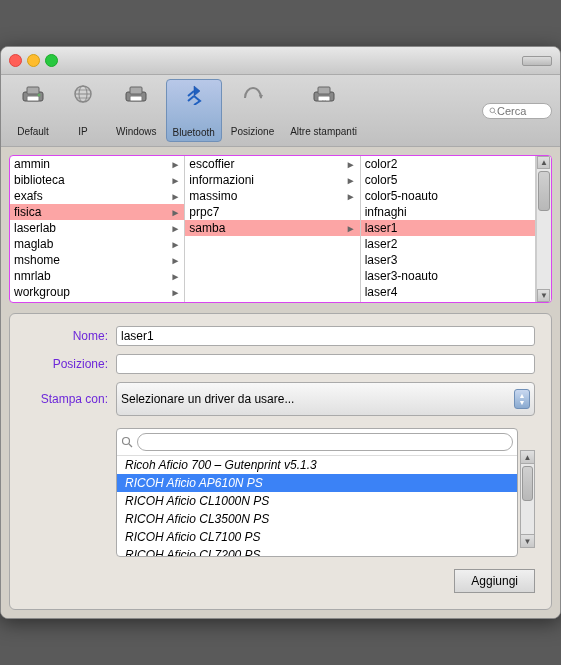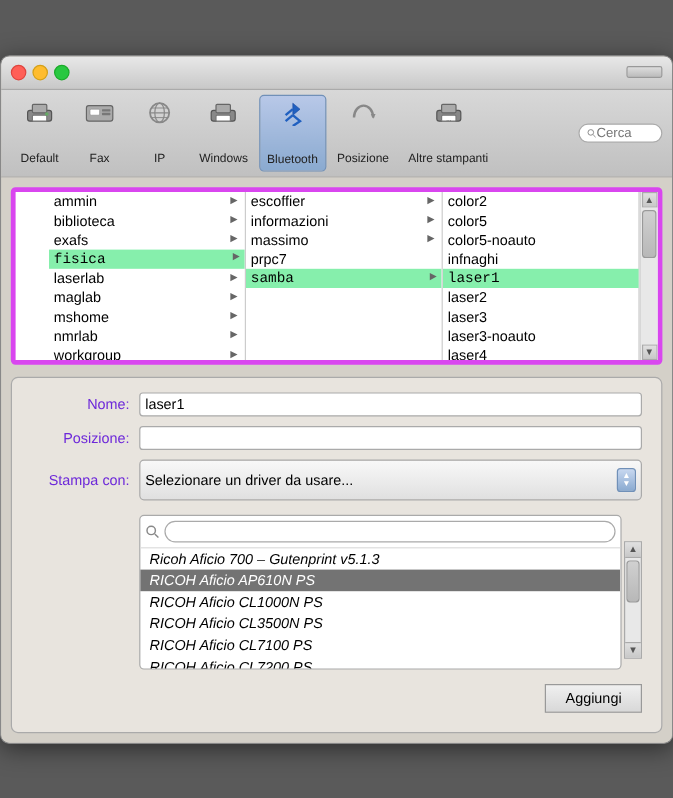--- a/index.html
+++ b/index.html
@@ -101,27 +101,26 @@
       font-size: 11px;
       width: 50px;
       background: transparent;
     }
     .content {
       background: #d4d0c8;
       padding: 8px;
     }
     .browser-section {
       background: white;
-      border: 4px solid #d946ef;
+      border: 1px solid #d946ef;
       border-radius: 4px;
       height: 148px;
       display: flex;
       overflow: hidden;
       margin-bottom: 10px;
-      padding-left: 28px;
     }
     .browser-col {
       flex: 1;
       border-right: 1px solid #ccc;
       overflow-y: auto;
       overflow-x: hidden;
     }
     .browser-col:last-child {
       border-right: none;
     }
@@ -152,22 +151,21 @@
     .browser-item {
       display: flex;
       align-items: center;
       justify-content: space-between;
       padding: 1px 4px;
       cursor: pointer;
       white-space: nowrap;
       font-size: 12px;
     }
     .browser-item.selected {
-      background: #86efac;
-      font-family: Liberation Mono, monospace;
+      background: #fca5a5;
     }
     .browser-item .arrow {
       color: #666;
       font-size: 10px;
       margin-left: 2px;
     }
     .form-section {
       background: #e8e4de;
       border: 1px solid #aaa;
       border-radius: 6px;
@@ -249,21 +247,21 @@
       max-height: 100px;
       overflow-y: auto;
     }
     .dropdown-item {
       padding: 2px 8px;
       cursor: pointer;
       font-size: 12px;
       font-style: italic;
     }
     .dropdown-item.selected {
-      background: #737373;
+      background: #3b82f6;
       color: white;
     }
     .btn-row {
       display: flex;
       justify-content: flex-end;
       margin-top: 12px;
     }
     .btn-aggiungi {
       padding: 4px 16px;
       background: linear-gradient(to bottom, #f0f0f0, #d8d8d8);
@@ -293,31 +291,20 @@
         <svg width="24" height="20" viewBox="0 0 24 20" fill="none">
           <rect x="2" y="8" width="20" height="9" rx="2" fill="#888" stroke="#555" stroke-width="1"></rect>
           <rect x="6" y="3" width="12" height="7" rx="1" fill="#aaa" stroke="#666" stroke-width="1"></rect>
           <rect x="6" y="12" width="12" height="5" rx="1" fill="white" stroke="#777" stroke-width="1"></rect>
           <circle cx="18" cy="11" r="1.5" fill="#6a6"></circle>
         </svg>
       </span>
       <span class="toolbar-label">Default</span>
     </div>
 
-    <div class="toolbar-item">
-      <span class="toolbar-icon">
-        <svg width="24" height="20" viewBox="0 0 24 20" fill="none">
-          <rect x="1" y="4" width="22" height="13" rx="2" fill="#aaa" stroke="#666" stroke-width="1"></rect>
-          <rect x="4" y="7" width="8" height="5" rx="1" fill="white" stroke="#888" stroke-width="0.5"></rect>
-          <rect x="14" y="7" width="7" height="2" rx="0.5" fill="#777"></rect>
-          <rect x="14" y="10" width="7" height="2" rx="0.5" fill="#777"></rect>
-        </svg>
-      </span>
-      <span class="toolbar-label">Fax</span>
-    </div>
 
     <div class="toolbar-item">
       <span class="toolbar-icon">
         <svg width="24" height="20" viewBox="0 0 24 20" fill="none">
           <circle cx="12" cy="10" r="8" fill="none" stroke="#888" stroke-width="1.5"></circle>
           <ellipse cx="12" cy="10" rx="4" ry="8" fill="none" stroke="#888" stroke-width="1"></ellipse>
           <line x1="4" y1="10" x2="20" y2="10" stroke="#888" stroke-width="1"></line>
           <line x1="5" y1="6" x2="19" y2="6" stroke="#888" stroke-width="0.8"></line>
           <line x1="5" y1="14" x2="19" y2="14" stroke="#888" stroke-width="0.8"></line>
         </svg>

